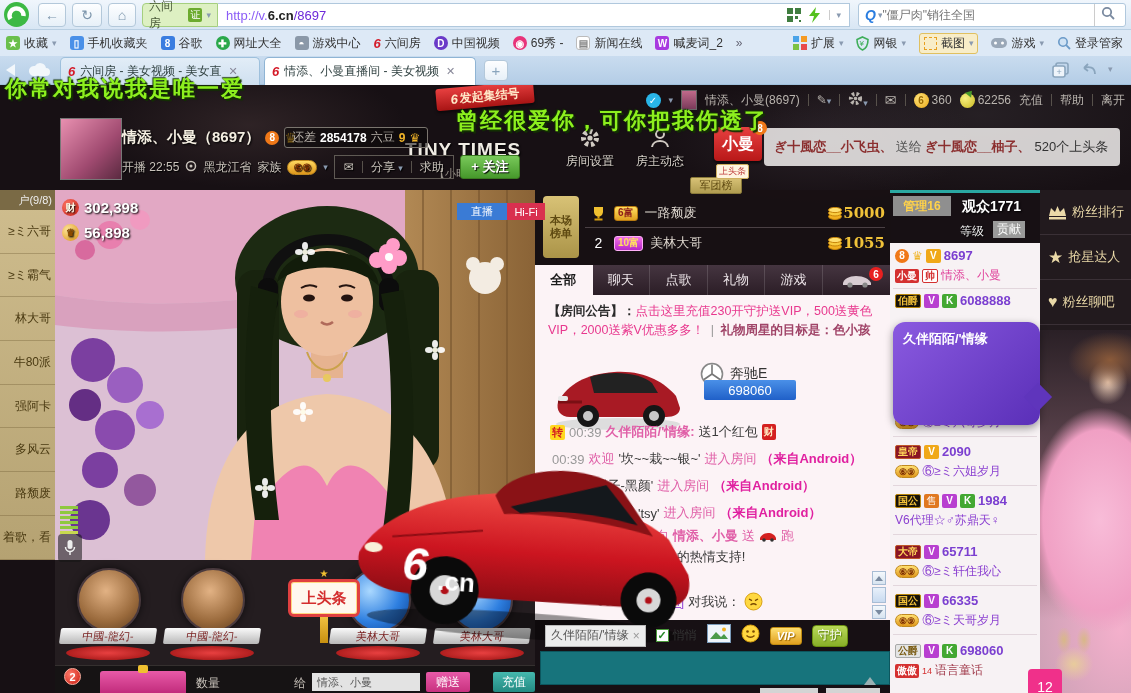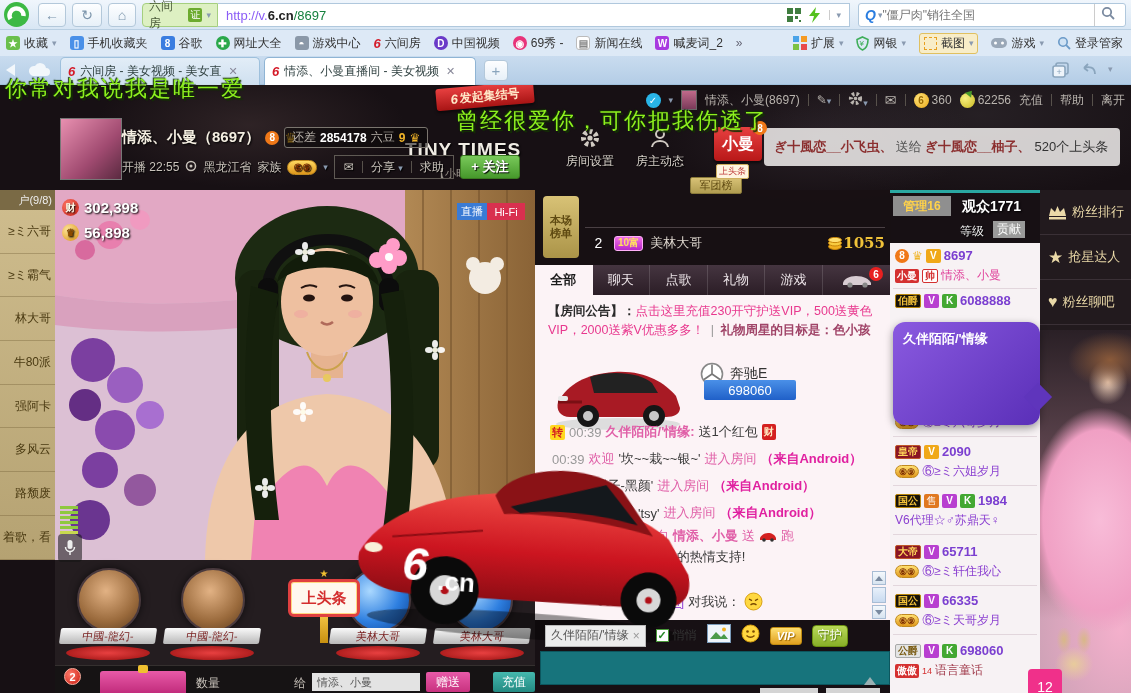--- a/index.html
+++ b/index.html
@@ -32,21 +32,21 @@
  radial-gradient(220px 90px at 820px 55px,rgba(80,70,80,.3),transparent 70%),
  radial-gradient(300px 120px at 980px 30px,rgba(60,55,60,.4),transparent 70%),
  #171014}
 .userstrip{left:600px;top:88px;width:525px;height:24px;display:flex;align-items:center;justify-content:flex-end;gap:8px;color:#b9b4ae;font-size:12px;z-index:5;white-space:nowrap}
 .vsep{width:1px;height:12px;background:#57514b}
 .chkc{width:15px;height:15px;border-radius:50%;background:#29b5e8;color:#fff;font-size:10px;display:inline-flex;align-items:center;justify-content:center}
 .coin{width:15px;height:15px;border-radius:50%;background:radial-gradient(circle at 35% 35%,#ffe27a,#e8a816);color:#9a6a00;font-size:10px;font-weight:bold;display:inline-flex;align-items:center;justify-content:center}
 .coin::before{content:"6"}
 .lemon{width:15px;height:15px;border-radius:50%;background:radial-gradient(circle at 35% 35%,#f8f080,#c8b820);position:relative}
 .lemon::after{content:"";position:absolute;right:1px;top:-3px;border-left:4px solid transparent;border-right:4px solid transparent;border-bottom:6px solid #4a9a2a;transform:rotate(40deg)}
-.lyric{font-size:22px;font-weight:normal;color:#8df01e;text-shadow:2px 2px 1px #123300,-1px -1px 1px #123300;letter-spacing:2px;z-index:60;white-space:nowrap}
+.lyric{font-size:22px;font-weight:bold;color:#8df01e;text-shadow:2px 2px 1px #123300,-1px -1px 1px #123300;letter-spacing:2px;z-index:60;white-space:nowrap}
 .rally{left:436px;top:85px;width:98px;height:22px;background:linear-gradient(#e84040,#a81414);border-radius:3px;transform:rotate(-5deg);color:#ffe8c8;font-size:12px;font-weight:bold;display:flex;align-items:center;justify-content:center;z-index:6;box-shadow:0 2px 3px rgba(0,0,0,.5)}
 .gold{color:#f5c33a}
 .hdrname{font-size:15px;font-weight:bold;color:#f5efe2;text-shadow:1px 1px 2px #000}
 .progress{height:21px;border:1px solid #7a756e;border-radius:3px;background:rgba(10,8,8,.55);display:flex;align-items:center;gap:4px;padding:0 7px;font-size:12px;color:#b8b2aa}
 .hrow2{display:flex;align-items:center;gap:6px;color:#c8c2ba;font-size:12px;text-shadow:1px 1px 1px #000}
 .fambadge{background:linear-gradient(#ffd860,#e0981c);color:#7a2a00;border:1px solid #c08a20;border-radius:8px;font-size:10px;font-weight:bold;padding:0 5px;height:15px;display:inline-flex;align-items:center}
 .groupbox{height:24px;border:1px solid #5f5a54;display:flex;align-items:center;gap:8px;padding:0 9px;color:#c8c2ba;font-size:12px}
 .followbtn{width:60px;height:24px;background:linear-gradient(#79c95a,#46982b);border-radius:3px;color:#fff;font-weight:bold;font-size:13px;display:flex;align-items:center;justify-content:center;border:1px solid #3a7a20}
 .hbtn{width:64px;display:flex;flex-direction:column;align-items:center;gap:4px;color:#d8d2ca;font-size:12px;text-shadow:1px 1px 1px #000}
 .legion{width:52px;height:17px;background:linear-gradient(#d8c276,#b09c50);border:1px solid #8a7a3a;border-radius:2px;color:#5f4a12;font-size:11px;display:flex;align-items:center;justify-content:center}
@@ -56,21 +56,21 @@
 .marquee{height:38px;background:rgba(250,248,246,.82);border-radius:4px;display:flex;align-items:center;padding:0 10px;font-size:13px;overflow:hidden;white-space:nowrap}
 
 .gcol{left:0;top:190px;width:55px;height:370px;background:linear-gradient(#cfbd8e,#b5a272)}
 .ghead{height:20px;background:#7a6a45;color:#eee;font-size:11px;display:flex;align-items:center;justify-content:flex-end;padding-right:3px}
 .gitem{height:43.7px;line-height:43.7px;text-align:right;padding-right:4px;font-size:12px;color:#4a3a12;border-bottom:1px solid rgba(110,90,50,.35);overflow:hidden;white-space:nowrap;cursor:pointer}
 
 .video{left:55px;top:190px;width:480px;height:370px;overflow:hidden;background:#d9bcd2}
 .ovl{color:#fff;font-size:15px;font-weight:bold;text-shadow:1px 1px 2px #000;display:flex;align-items:center;gap:5px}
 .redcirc{width:17px;height:17px;border-radius:50%;background:radial-gradient(circle at 35% 35%,#ff7a6a,#c81a10);color:#ffe;font-size:10px;display:inline-flex;align-items:center;justify-content:center;font-weight:bold}
 .crowncirc{width:17px;height:17px;border-radius:50%;background:radial-gradient(circle at 35% 35%,#ffe59a,#d89010);color:#8a4a00;font-size:10px;display:inline-flex;align-items:center;justify-content:center}
-.livebadge{width:30px;height:17px;background:#3a7bd5;color:#fff;font-size:11px;display:flex;align-items:center;justify-content:center}
+.livebadge{width:50px;height:17px;background:#3a7bd5;color:#fff;font-size:11px;display:flex;align-items:center;justify-content:center}
 .hifibadge{width:38px;height:17px;background:#d9304f;color:#fff;font-size:11px;display:flex;align-items:center;justify-content:center}
 .abar{width:18px;height:3px;background:#8fc83f;margin-bottom:2px}
 .micbox{width:24px;height:28px;background:rgba(20,20,20,.55);border-radius:4px;display:flex;align-items:center;justify-content:center}
 
 .pstrip{left:55px;top:560px;width:480px;height:105px;background:#241d20}
 .pcirc{width:64px;height:64px;border-radius:50%;border:2px solid #4a3a3e;box-shadow:0 0 8px rgba(0,0,0,.6)}
 .muscle{background:radial-gradient(circle at 45% 35%,#e2b284,#9a6a3c 60%,#5a3a1e)}
 .bball{background:radial-gradient(circle at 35% 35%,#aad8ff,#2e7fe0 55%,#0a3f92)}
 .pribbon{height:16px;background:linear-gradient(#fafafa,#b8b8b8);color:#7a2020;font-size:11px;display:flex;align-items:center;justify-content:center;border-radius:2px;transform:skewX(-8deg);white-space:nowrap;overflow:hidden}
 .pbase{height:14px;border-radius:50%;background:radial-gradient(#e84040,#981010)}
@@ -427,20 +427,37 @@
   <div class="a giftbox" style="left:100px;top:671px"></div>
   <div class="a" style="left:196px;top:675px;color:#c8c2ba;font-size:12px">数量</div>
 
   <div class="a" style="left:294px;top:675px;color:#c8c2ba;font-size:12px">给</div>
   <div class="a namefld" style="left:312px;top:673px">情添、小曼</div>
   <div class="a sendbtn" style="left:426px;top:672px">赠送</div>
   <div class="a tealbtn" style="left:493px;top:672px">充值</div>
 
   <div class="a rank">
     <div class="a ranktag">本场榜单</div>
+    <div class="a rrow" style="left:55px;top:14px;width:295px">
+      <svg width="17" height="17">
+          <path d="M4,2 h9 v4.5 c0,3 -2,5 -4.5,5 s-4.5,-2 -4.5,-5 Z" fill="#f0c030"></path>
+          <rect x="7.5" y="11" width="2" height="2.5" fill="#d8a010"></rect>
+          <rect x="4.5" y="13.5" width="8" height="2" fill="#d8a010"></rect>
+        </svg>
+      <span class="b6fu">6富</span>
+      <span>一路颓废</span>
+      <span style="margin-left:auto" class="f">
+        <svg width="16" height="13">
+            <ellipse cx="8" cy="9.5" rx="6.5" ry="3" fill="#f0b020" stroke="#c8860a"></ellipse>
+            <ellipse cx="8" cy="6" rx="6.5" ry="3" fill="#f8cc40" stroke="#c8860a"></ellipse>
+            <ellipse cx="8" cy="3" rx="6.5" ry="2.6" fill="#ffe070" stroke="#c8860a"></ellipse>
+          </svg>
+        <span class="coinsval">5000</span>
+      </span>
+    </div>
     <div class="a" style="left:50px;top:37px;width:300px;height:1px;background:#4a4044"></div>
     <div class="a rrow" style="left:55px;top:44px;width:295px">
       <span style="color:#fff;font-size:14px;width:17px;text-align:center">2</span>
       <span class="b10fu">10富</span>
       <span>美林大哥</span>
       <span style="margin-left:auto" class="f">
         <svg width="16" height="13">
             <ellipse cx="8" cy="9.5" rx="6.5" ry="3" fill="#f0b020" stroke="#c8860a"></ellipse>
             <ellipse cx="8" cy="6" rx="6.5" ry="3" fill="#f8cc40" stroke="#c8860a"></ellipse>
             <ellipse cx="8" cy="3" rx="6.5" ry="2.6" fill="#ffe070" stroke="#c8860a"></ellipse>
@@ -749,21 +766,21 @@
     <span class="a navbtn" style="left:72px;top:3px;width:30px">↻</span>
     <span class="a navbtn" style="left:108px;top:3px;width:28px">⌂</span>
     <span class="a sitebox" style="left:142px;top:3px;width:76px">
         <span>六间房</span>
         <span class="certb">证</span>
         <span class="caret">▾</span>
       </span>
     <span class="a urlbar" style="left:218px;top:3px;width:632px">
       <span style="color:#8b5cf6">http://v.</span>
         <span style="color:#222;font-weight:bold">6.cn</span>
-        <span style="color:#15803d">/8697</span>
+        <span style="color:#6d28d9">/8697</span>
       <span style="margin-left:auto" class="f">
         <svg width="14" height="14">
             <rect width="6" height="6" fill="#3f7d3f"></rect>
             <rect x="8" width="6" height="6" fill="#3f7d3f"></rect>
             <rect y="8" width="6" height="6" fill="#3f7d3f"></rect>
             <rect x="8" y="8" width="3" height="3" fill="#3f7d3f"></rect>
             <rect x="12" y="12" width="2" height="2" fill="#3f7d3f"></rect>
           </svg>
         <svg width="12" height="16" style="margin-left:8px">
             <polygon points="7,0 0,9 5,9 3,16 11,6 6,6" fill="#55c11e"></polygon>

